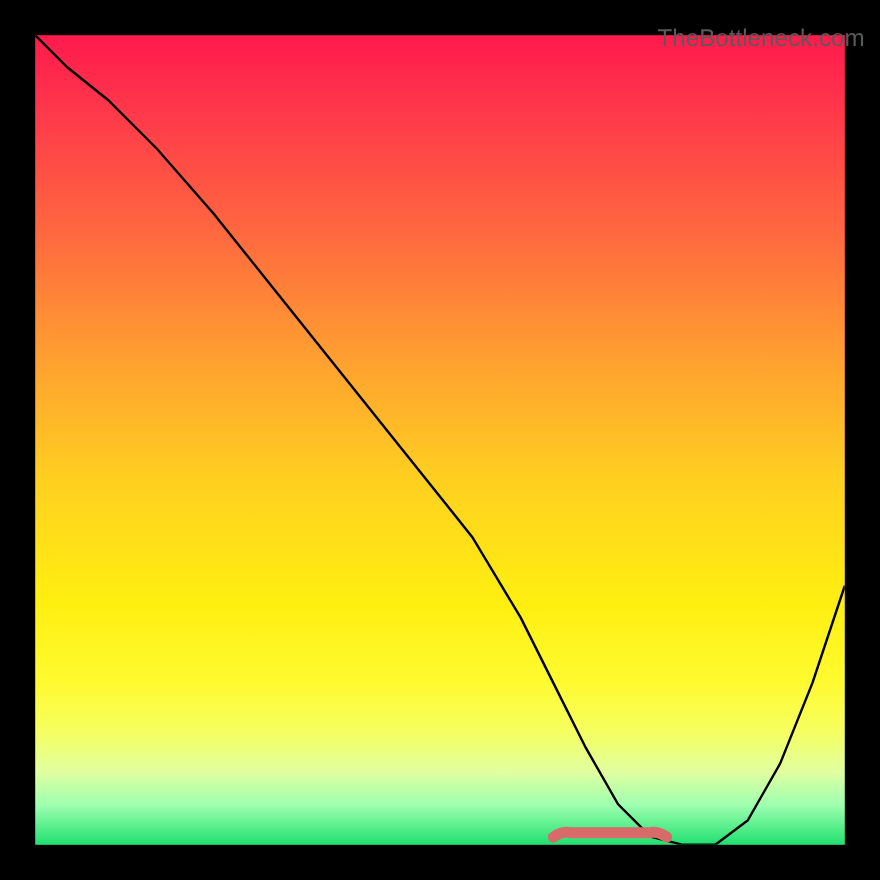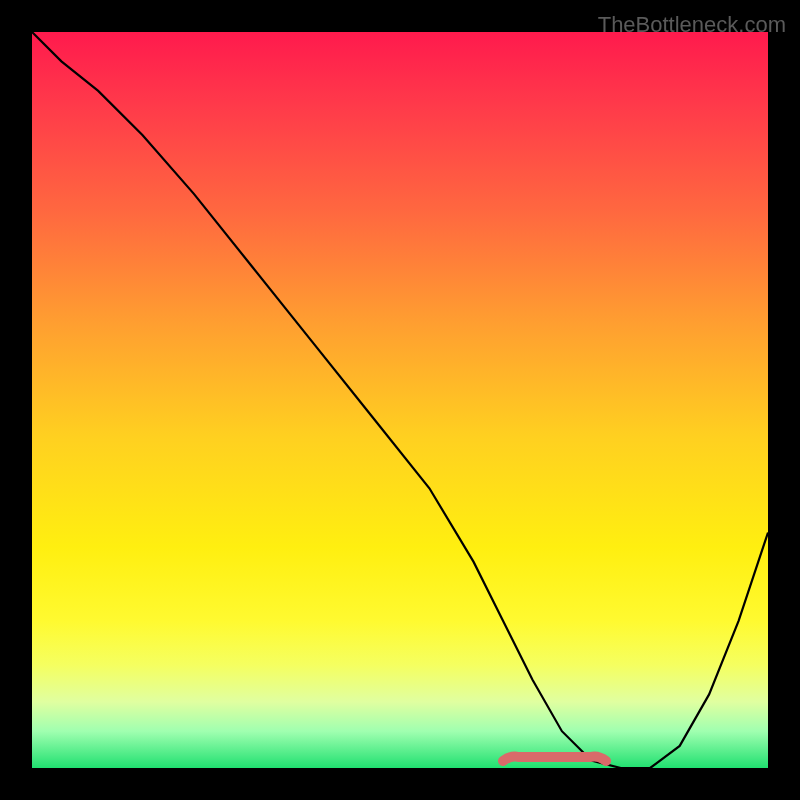--- a/index.html
+++ b/index.html
@@ -6,21 +6,21 @@
     margin: 0;
     padding: 0;
     width: 800px;
     height: 800px;
     background: #000;
     position: relative;
     font-family: Arial, sans-serif;
   }
   .watermark {
     position: absolute;
-    top: 12px;
+    top: 22px;
     right: 14px;
     color: #5a5a5a;
     font-size: 22px;
     font-weight: 500;
     z-index: 10;
   }
   .plot-area {
     position: absolute;
     top: 32px;
     left: 32px;

